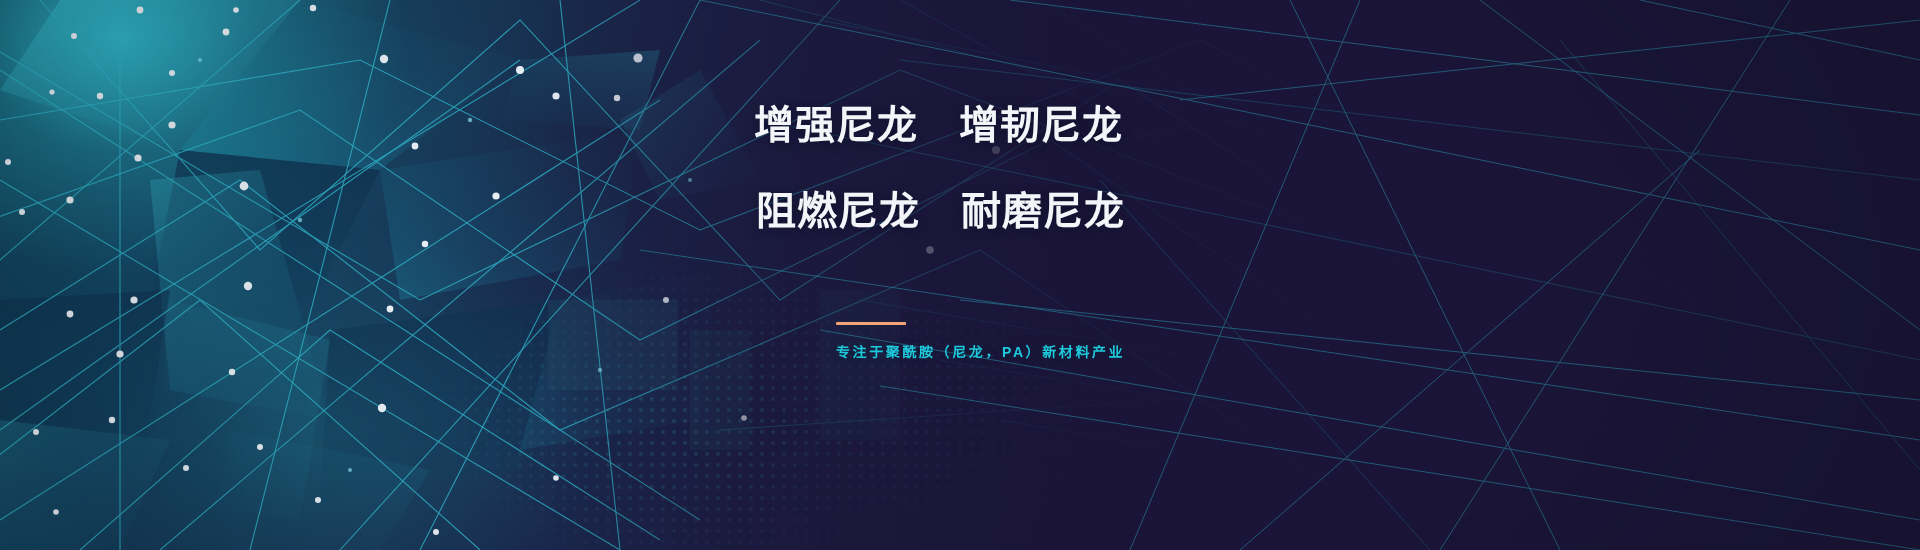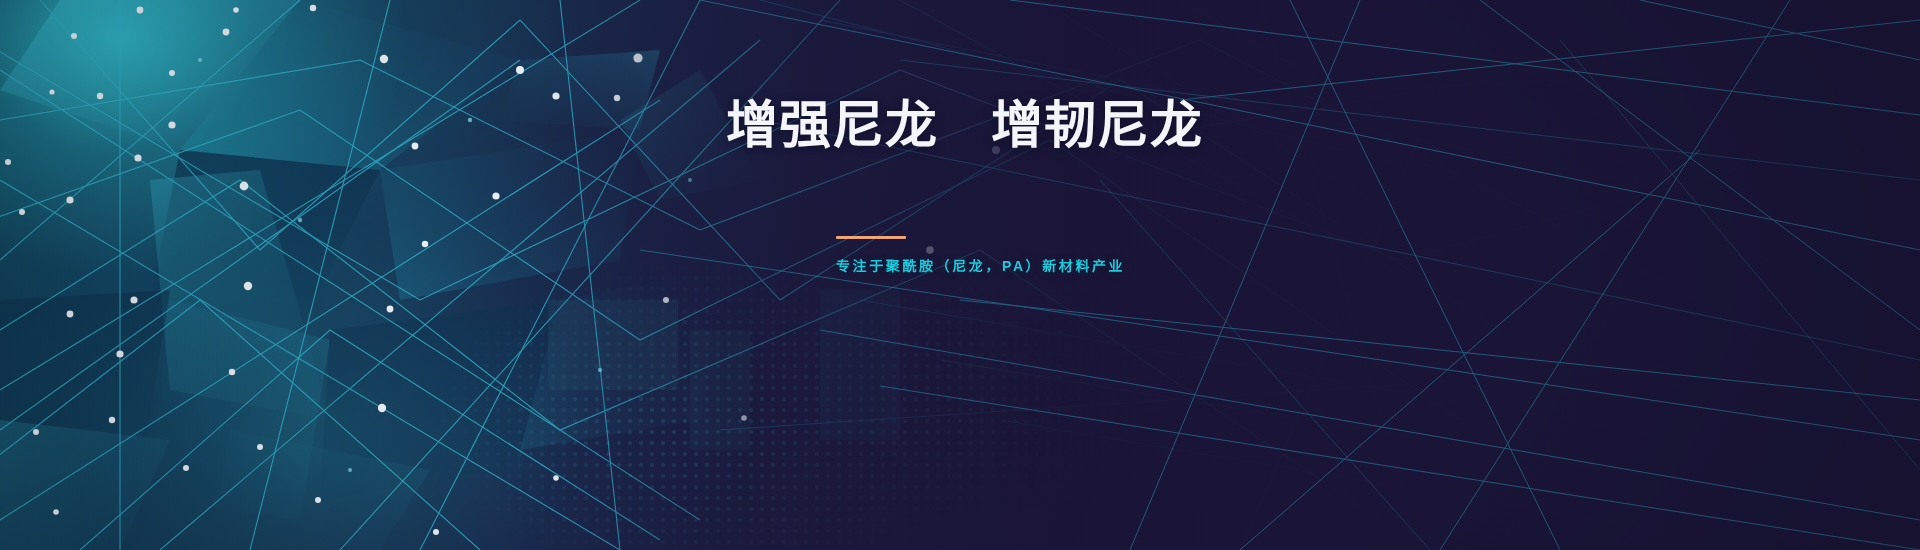--- a/index.html
+++ b/index.html
@@ -38,26 +38,27 @@
   
   #content{
     position:absolute;
     left:726px;
     top:82px;
     width:700px;
     z-index:40;
   }
   .headline{
     color:#f4f5f8;
-    font-size:52px;
+    font-size:40px;
     font-weight:700;
     line-height:86px;
     letter-spacing:1px;
     white-space:pre;
     text-shadow:0 2px 10px rgba(10,10,35,0.65);
+    margin-left:28px;
   }
   .headline.second{ padding-left:2px; }
 
   #divider-wrap{
     margin-top:68px;
     padding-left:110px;
   }
   #divider{
     width:70px;
     height:3px;
@@ -268,20 +269,21 @@
         <path d="M1100,180 L1430,550"></path>
         <path d="M1560,40 L1920,470"></path>
       </g>
     </svg>
   </div>
 
   <div class="layer" id="vignette"></div>
 
   <div id="content">
     <div class="headline first">增强尼龙　增韧尼龙</div>
+    <div class="headline second">阻燃尼龙　耐磨尼龙</div>
 
     <div id="divider-wrap">
       <div id="divider"></div>
     </div>
 
     <div id="subtitle">专注于聚酰胺（尼龙，PA）新材料产业</div>
   </div>
 
 </div>
 

